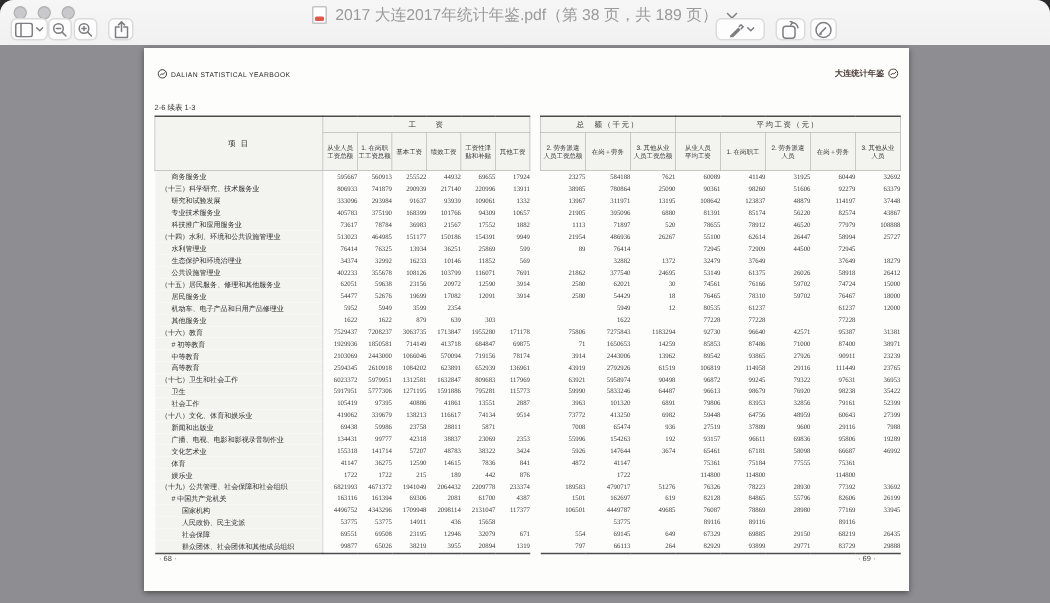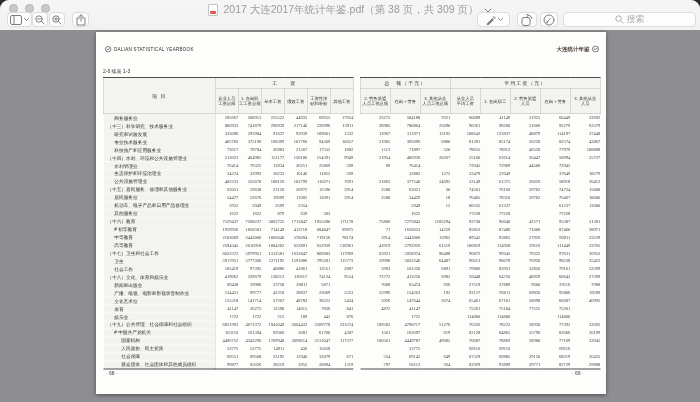--- a/index.html
+++ b/index.html
@@ -49,21 +49,21 @@
 
   <div class="titlebar">
     <div class="lights">
       <span class="light"></span>
       <span class="light"></span>
       <span class="light"></span>
     </div>
 
     <div class="title-row">
       <span class="pdficon"></span>
-      <span>2017 大连2017年统计年鉴.pdf（第 38 页，共 309 页）</span>
+      <span>2017 大连2017年统计年鉴.pdf（第 38 页，共 189 页）</span>
       <svg width="8" height="5">
           <path class="icon-stroke" d="M1 1 L4 4 L7 1"></path>
         </svg>
     </div>
 
     <div class="tb-btn" style="left:7px;width:25px;">
       <svg width="12" height="10">
         <rect class="icon-stroke" x="0.5" y="0.5" width="11" height="9" rx="1.5"></rect>
         <line class="icon-stroke" x1="4" y1="0.5" x2="4" y2="9.5"></line>
       </svg>
@@ -115,27 +115,20 @@
       </svg>
     </div>
 
     <div class="tb-btn" style="left:540px;width:18px;">
       <svg width="12" height="12">
         <circle class="icon-stroke" cx="6" cy="6" r="5"></circle>
         <path class="icon-stroke" d="M4 8 L7.4 4.6 M4 8 l-.4 1 1-.4"></path>
       </svg>
     </div>
 
-    <div class="search-field">
-      <svg width="9" height="9">
-        <circle cx="3.6" cy="3.6" r="2.8" fill="none" stroke="#ababab" stroke-width="1"></circle>
-        <line x1="5.8" y1="5.8" x2="8.2" y2="8.2" stroke="#ababab" stroke-width="1" stroke-linecap="round"></line>
-      </svg>
-      <span>搜索</span>
-    </div>
   </div>
 
   <div class="canvas">
     <div class="spread">
       <div class="page-inner">
 
         <div class="brand-left">
           <span class="logo">
             <svg width="13" height="13">
                 <circle cx="6.5" cy="6.5" r="5.6" fill="none" stroke="#222" stroke-width="1.2"></circle>

